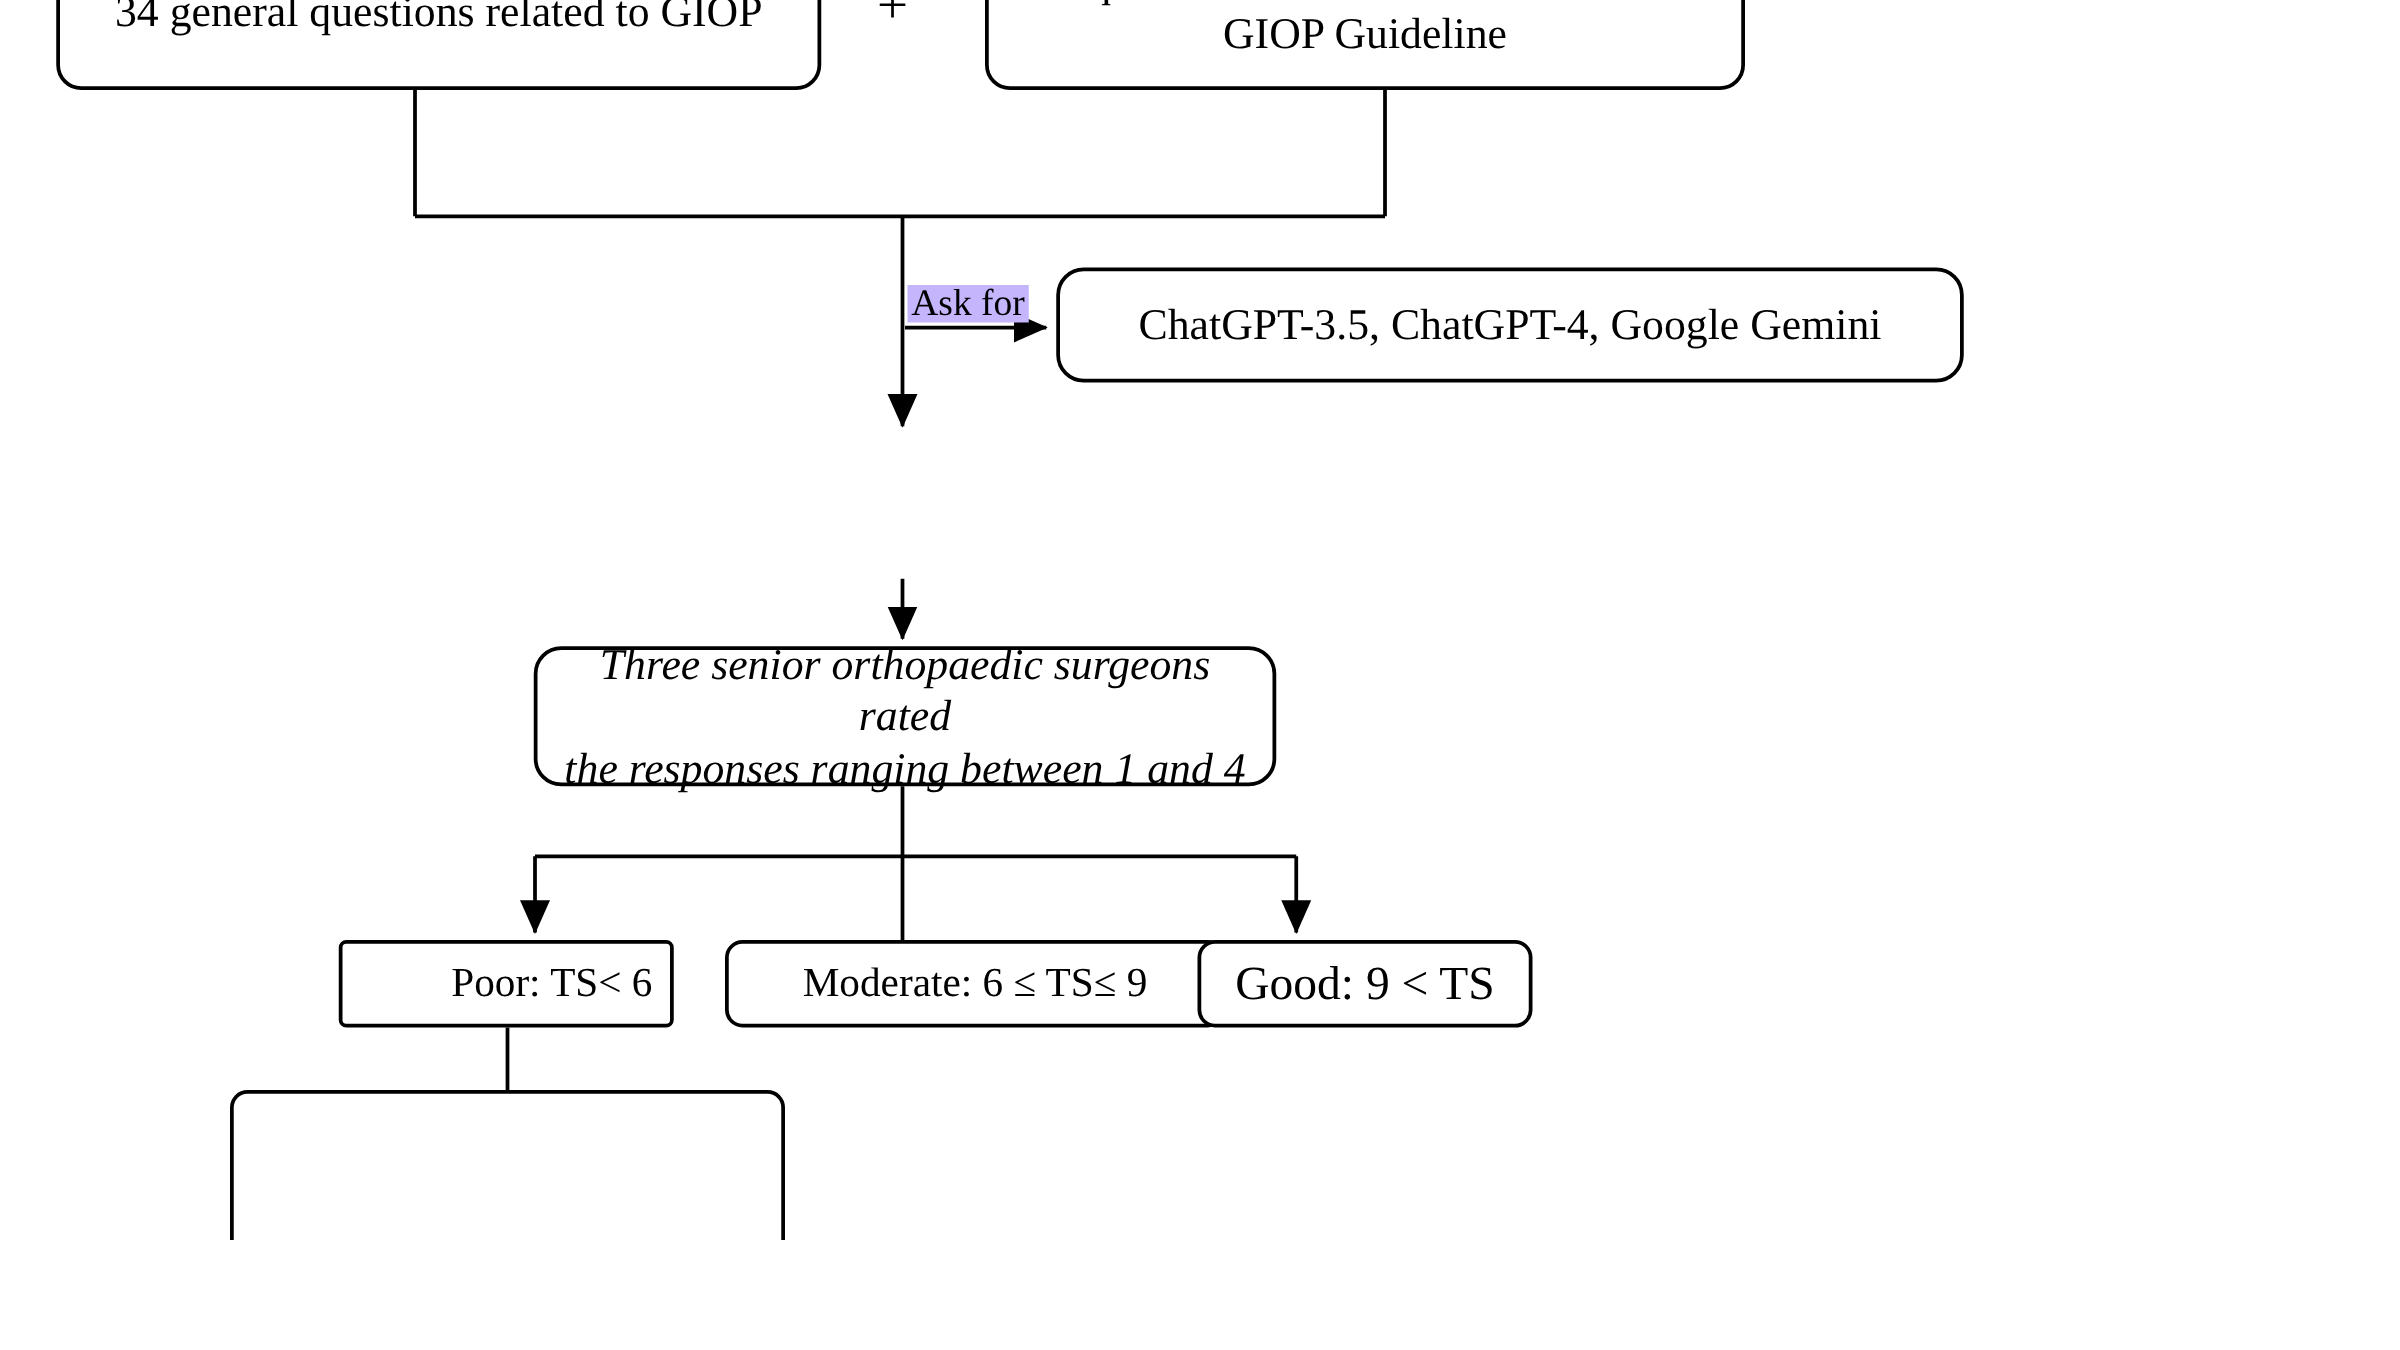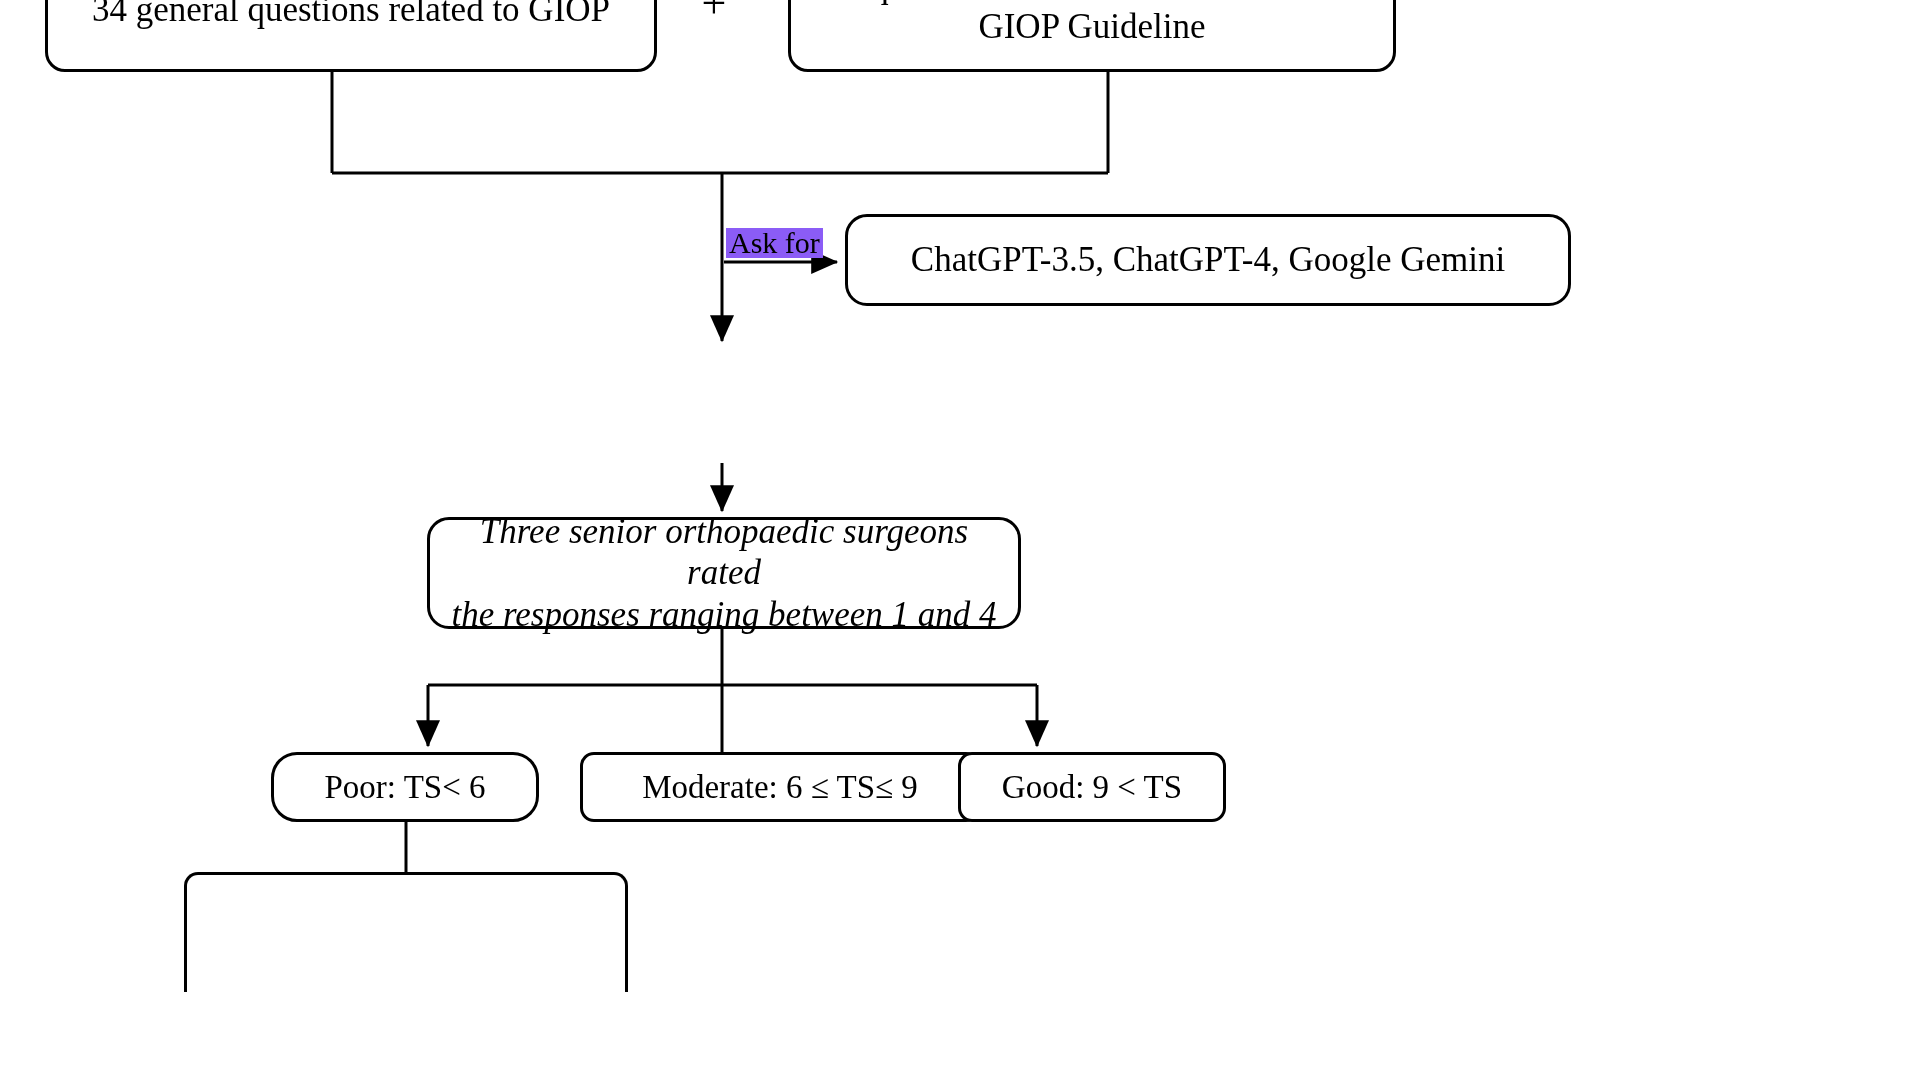--- a/index.html
+++ b/index.html
@@ -45,43 +45,43 @@
   .node-text {
     display: block;
     white-space: pre-line;
   }
   
   #node-general   { left: 45px;  top: -52px; width: 612px; height: 124px; font-size: 35px; border-radius: 20px; }
   #node-guideline { left: 788px; top: -60px; width: 608px; height: 132px; font-size: 35px; border-radius: 20px; }
   #node-chatbots  { left: 845px; top: 214px; width: 726px; height: 92px;  font-size: 35px; border-radius: 22px; }
   #node-collect   { left: 421px; top: 347px; width: 598px; height: 116px; font-size: 35px; border-radius: 22px; }
   #node-rated     { left: 427px; top: 517px; width: 594px; height: 112px; font-size: 35px; border-radius: 22px; font-style: italic; }
-  #node-poor      { left: 271px; top: 752px; width: 268px; height: 70px;  font-size: 33px; border-radius: 26px; }
+  #node-poor      { left: 271px; top: 752px; width: 268px; height: 70px;  font-size: 33px; border-radius: 6px; justify-content: flex-end; }
   #node-moderate  { left: 580px; top: 752px; width: 400px; height: 70px;  font-size: 33px; border-radius: 14px; }
-  #node-good      { left: 958px; top: 752px; width: 268px; height: 70px;  font-size: 33px; border-radius: 14px; }
+  #node-good      { left: 958px; top: 752px; width: 268px; height: 70px;  font-size: 38px; border-radius: 14px; }
   #node-partial   { left: 184px; top: 872px; width: 444px; height: 120px; font-size: 33px; border-radius: 14px;
                     border-bottom: none; border-radius: 14px 14px 0 0; }
 
   .plus-sign {
     position: absolute;
     left: 690px;
     top: -18px;
     width: 48px;
     text-align: center;
     font-size: 44px;
     line-height: 1;
     z-index: 3;
   }
   .edge-label {
     position: absolute;
     left: 726px;
     top: 228px;
     font-size: 30px;
     line-height: 1;
-    background: #8b5cf6;
+    background: #c4b5fd;
     padding: 0 3px;
     z-index: 4;
   }
 </style>
 </head>
 <body>
 
 <div id="canvas">
 
   <svg id="wires" viewBox="0 0 1920 1080" width="1920" height="1080" xmlns="http://www.w3.org/2000/svg">

